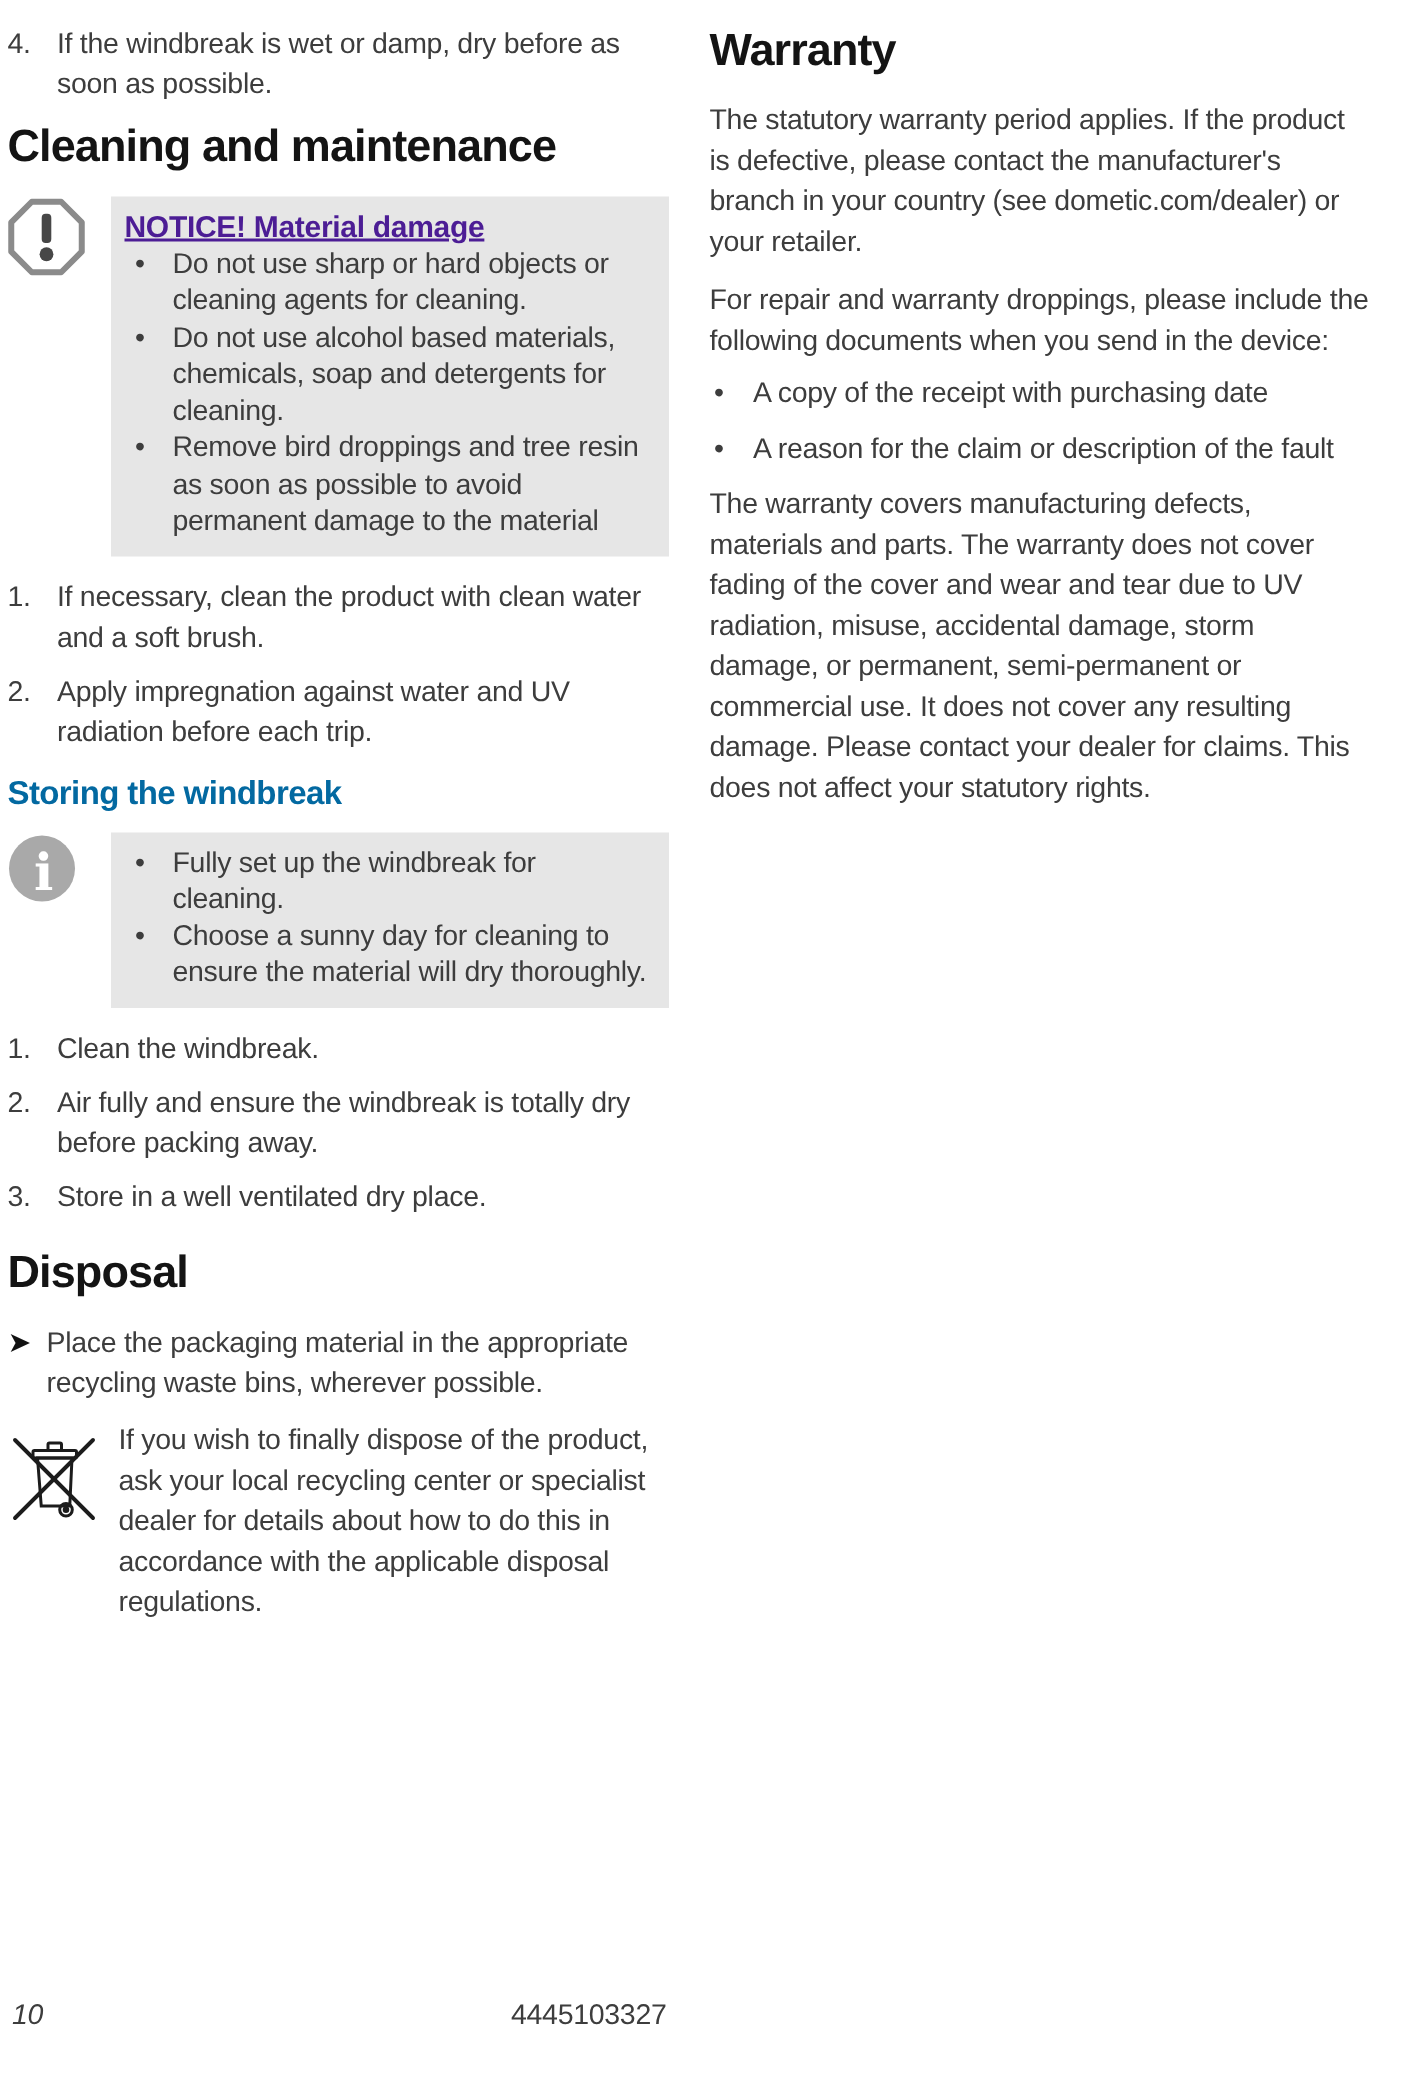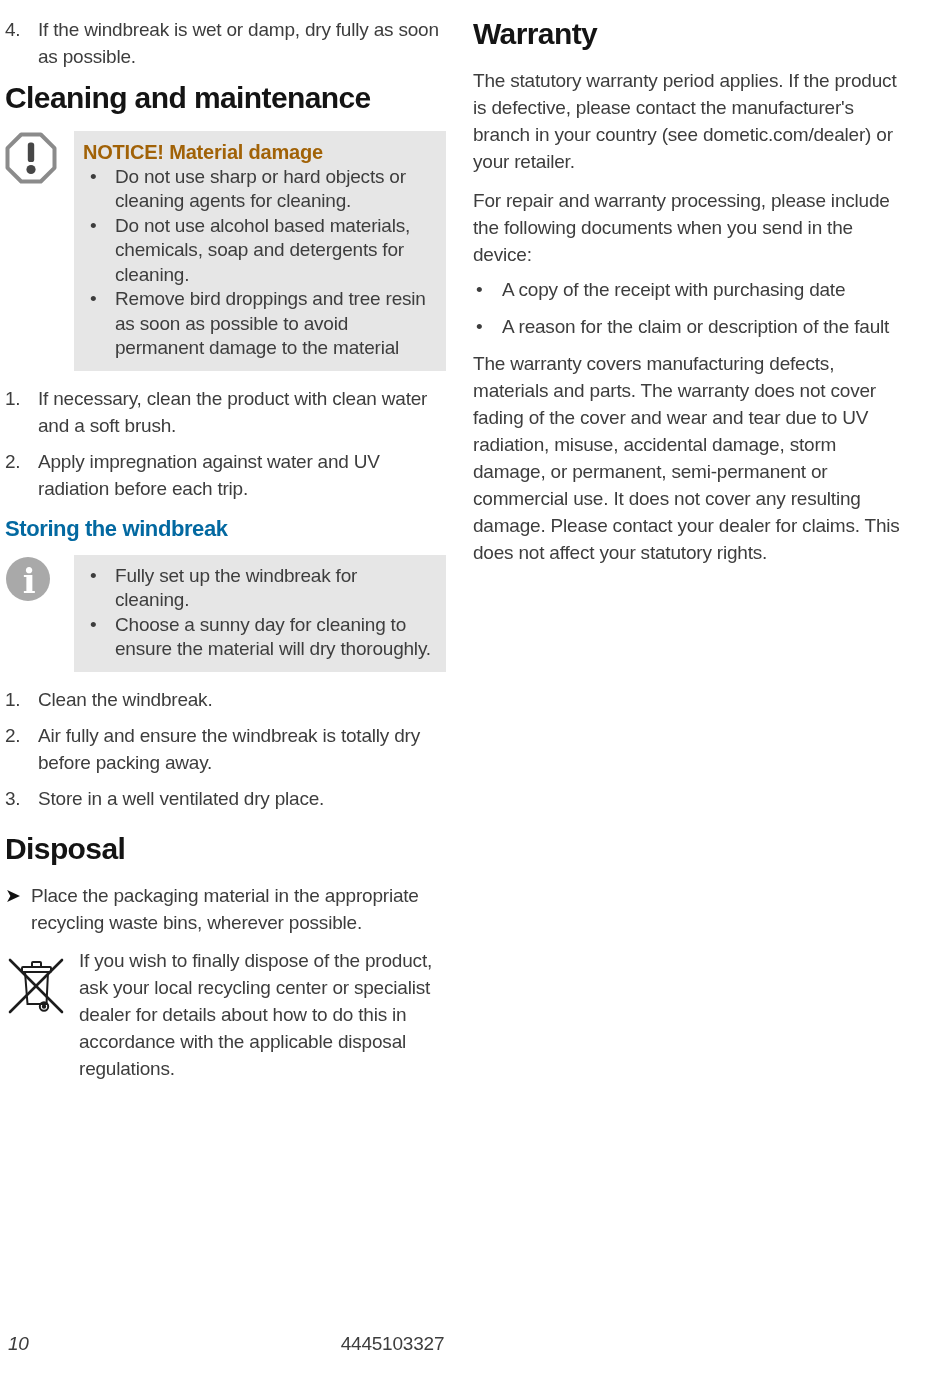--- a/index.html
+++ b/index.html
@@ -30,21 +30,21 @@
   .mt-steps { margin-top:14px; }
   .mt-h2 { margin-top:13px; margin-bottom:12px; }
   .mt-disposal { margin-top:19px; margin-bottom:15px; }
 
   .icon-row { display:flex; align-items:flex-start; margin-top:15px; }
   .icon-cell { flex:0 0 69px; padding-top:1px; }
   .panel {
     flex:1; background:#e6e6e6; padding:9px 10px 10px 9px;
     line-height:24.5px; font-size:19px;
   }
-  .panel-title { font-weight:bold; color:#a16207; font-size:20px; }
+  .panel-title { font-weight:bold; color:#4c1d95; font-size:20px;text-decoration:underline; }
   .pb { display:flex; }
   .pb .dot { width:25px; flex:0 0 25px; text-align:left; padding-left:7px; }
   .pb .btxt { flex:1; }
 
   .rb { display:flex; margin:0 0 10px 0; }
   .rb .dot { width:26px; flex:0 0 26px; padding-left:3px; }
   .rb .btxt { flex:1; }
 
   .action { padding-left:26px; }
   .action .arrow { display:inline-block; width:26px; margin-left:-26px; color:#111; }
@@ -62,21 +62,21 @@
 </style>
 </head>
 <body>
 
 <div class="page">
 
   <div class="col col-left">
 
     <div class="step">
       <span class="num">4.</span>
-      <span class="txt">If the windbreak is wet or damp, dry fully as soon as possible.</span>
+      <span class="txt">If the windbreak is wet or damp, dry before as soon as possible.</span>
     </div>
 
     <h1 class="h1 mt-h1-clean">Cleaning and maintenance</h1>
 
     <div class="icon-row">
       <div class="icon-cell">
         <svg width="52" height="52" viewBox="0 0 52 52">
           <polygon points="16.2,2.5 35.8,2.5 49.5,16.2 49.5,35.8 35.8,49.5 16.2,49.5 2.5,35.8 2.5,16.2" fill="#ffffff" stroke="#8b8b8b" stroke-width="4" stroke-linejoin="round"></polygon>
           <rect x="22.8" y="10.5" width="6.4" height="19.5" rx="2.6" fill="#474747"></rect>
           <circle cx="26" cy="37.5" r="4.6" fill="#474747"></circle>
@@ -172,21 +172,21 @@
     </div>
 
   </div>
 
   <div class="col col-right">
 
     <h1 class="h1">Warranty</h1>
 
     <p class="para" style="margin-top:15px;">The statutory warranty period applies. If the product is defective, please contact the manufacturer's branch in your country (see dometic.com/dealer) or your retailer.</p>
 
-    <p class="para-tight">For repair and warranty processing, please include the following documents when you send in the device:</p>
+    <p class="para-tight">For repair and warranty droppings, please include the following documents when you send in the device:</p>
 
     <div class="rb">
       <span class="dot">•</span>
       <span class="btxt">A copy of the receipt with purchasing date</span>
     </div>
     <div class="rb">
       <span class="dot">•</span>
       <span class="btxt">A reason for the claim or description of the fault</span>
     </div>
 

